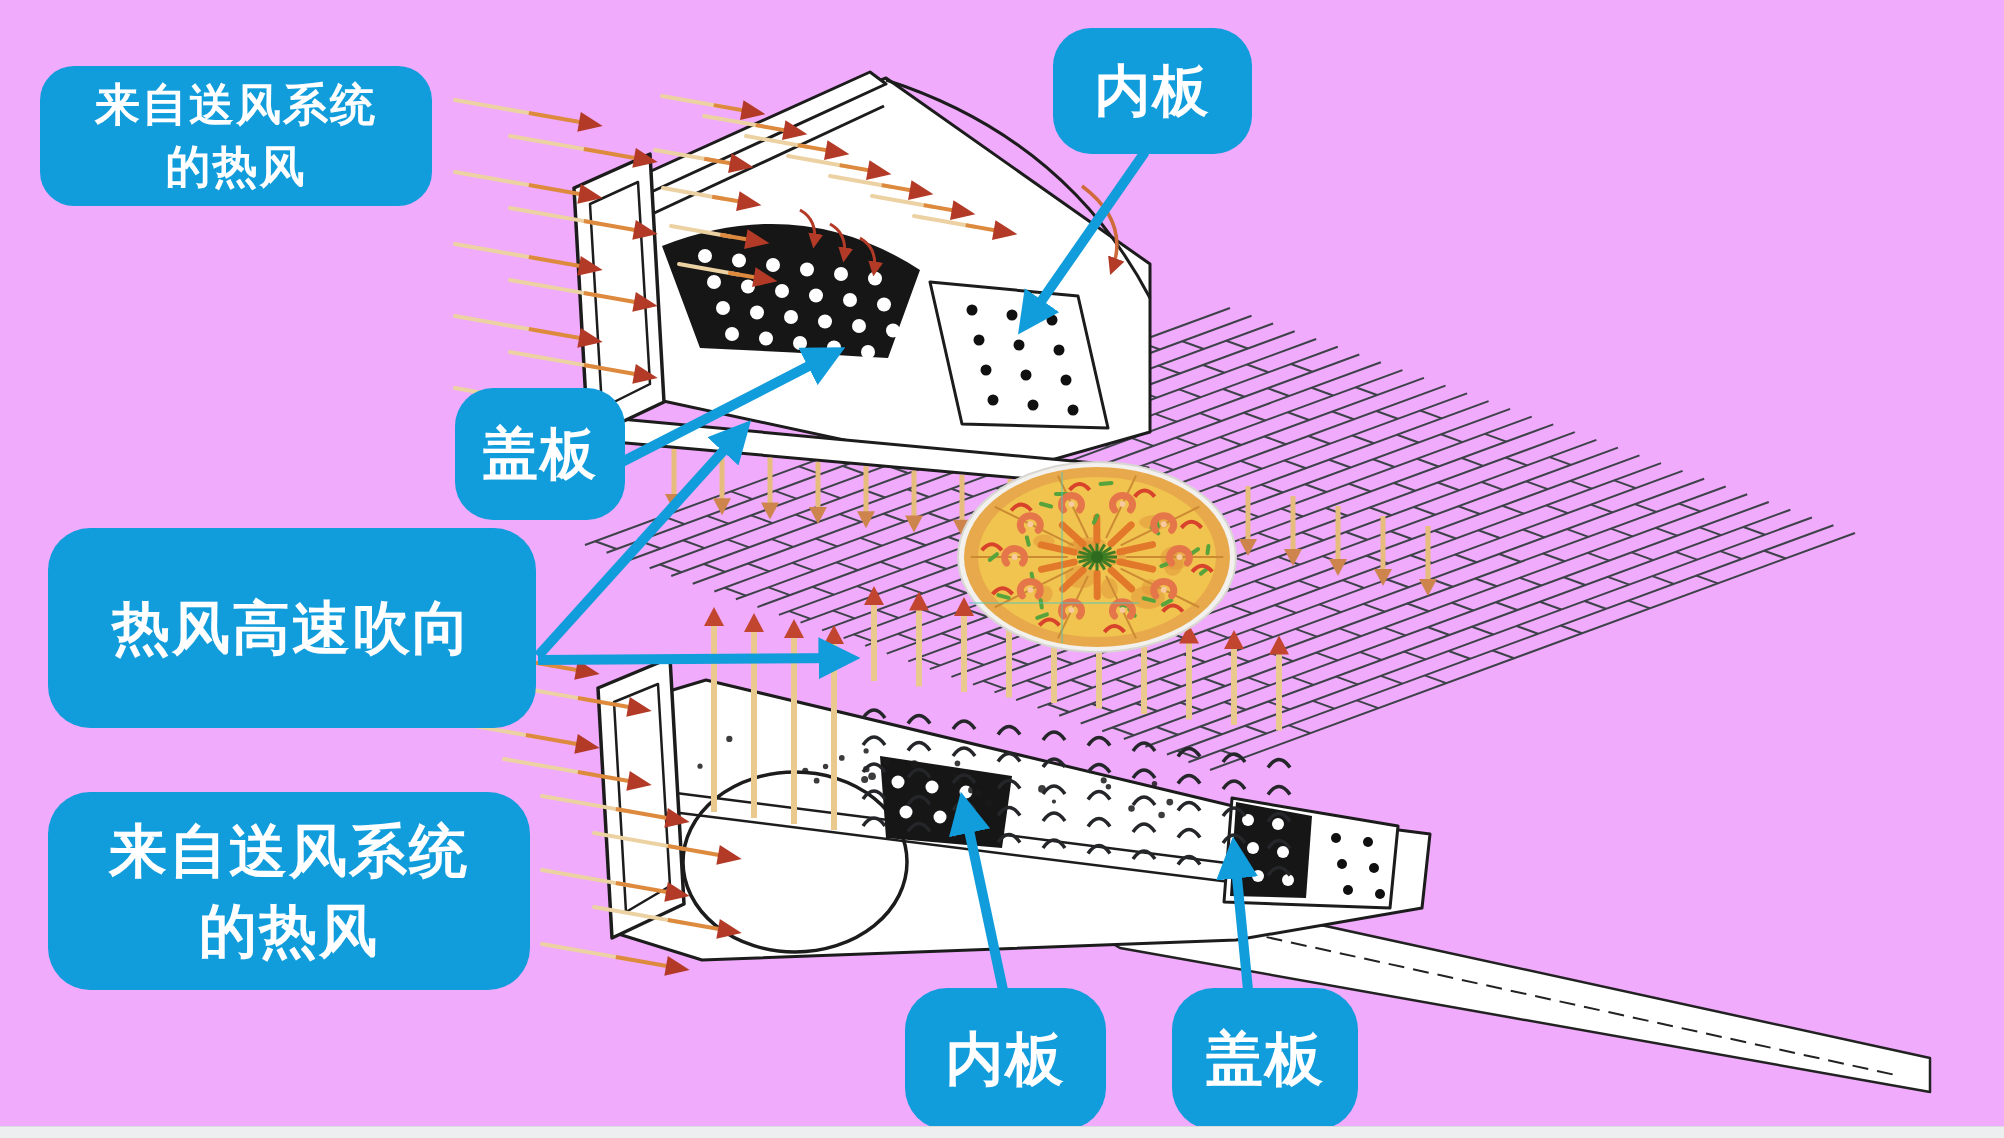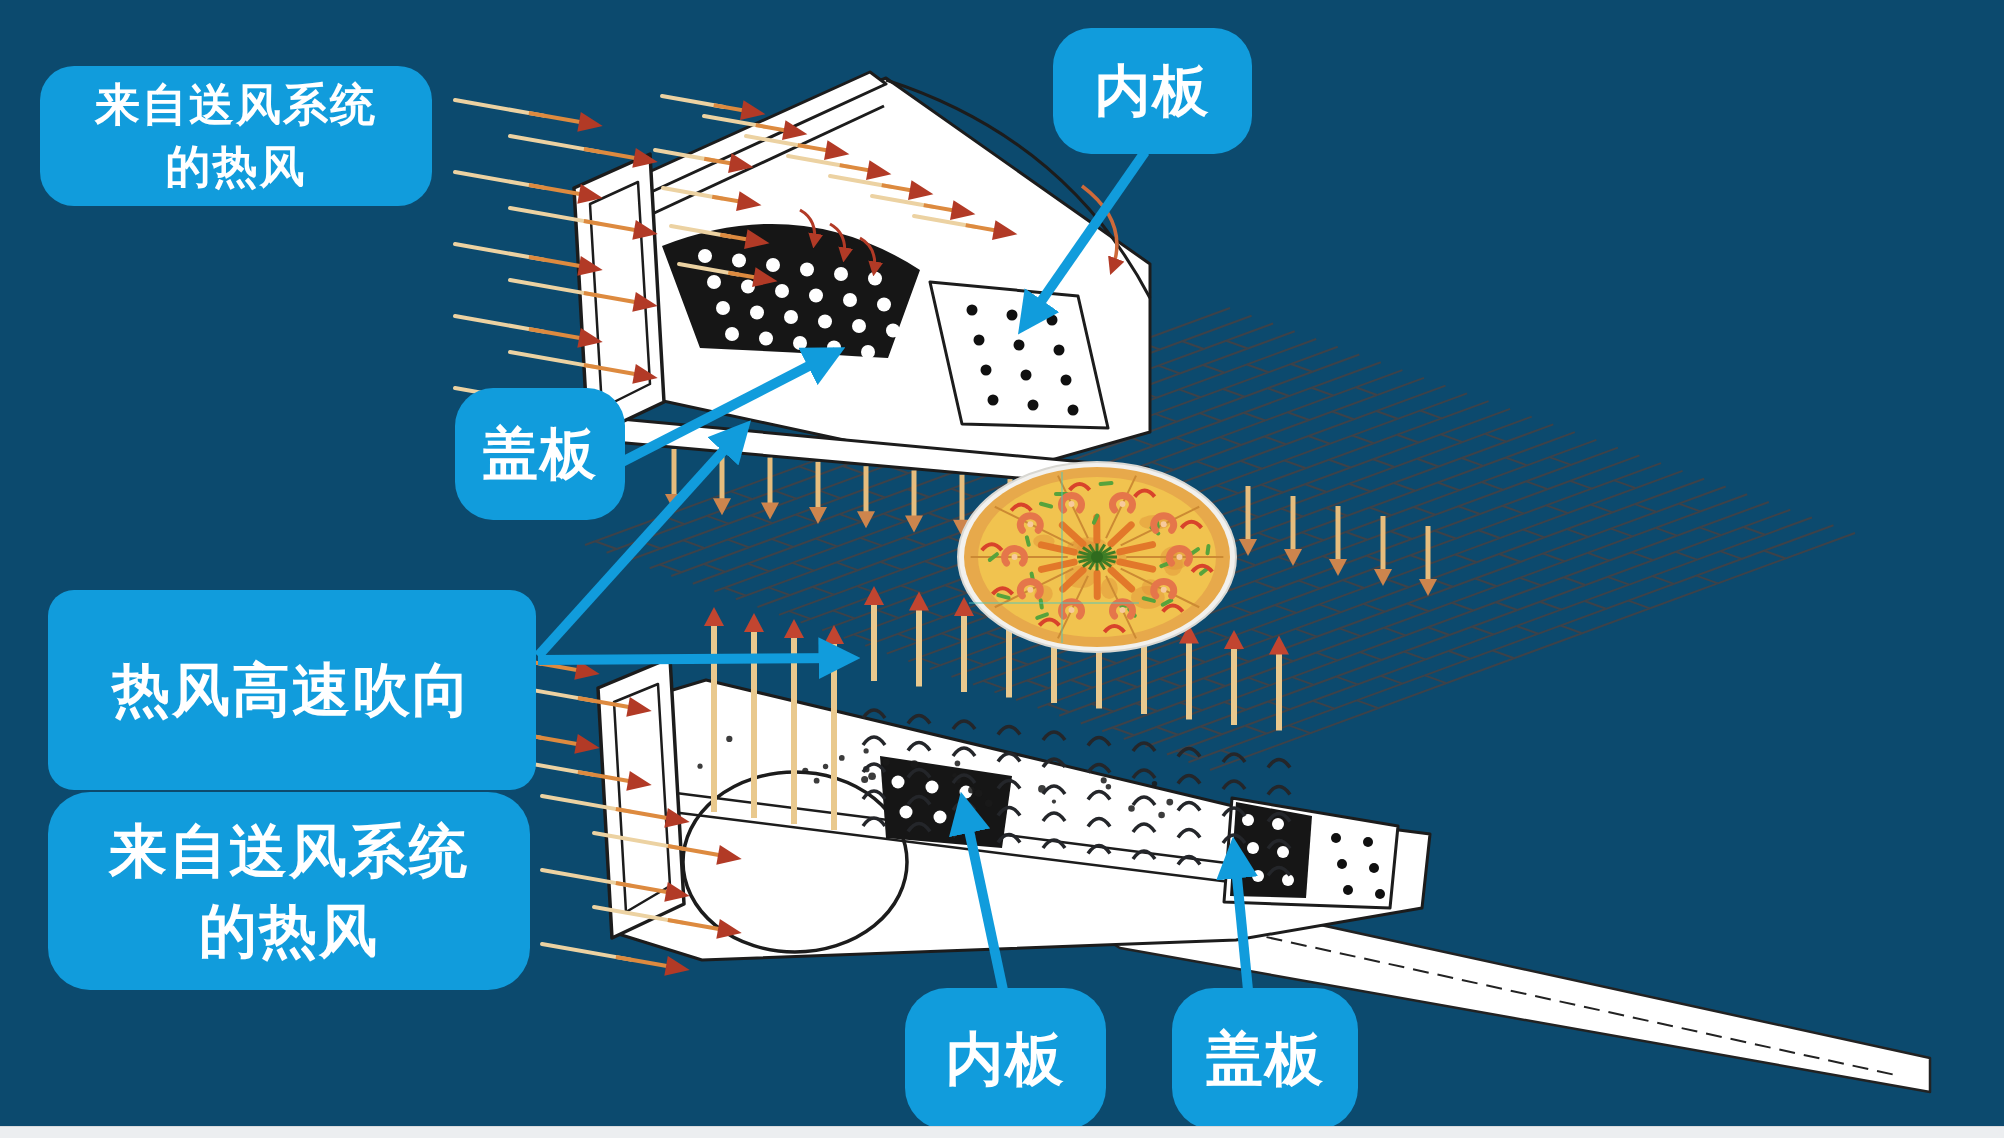--- a/index.html
+++ b/index.html
@@ -1,21 +1,21 @@
 <!DOCTYPE html>
 <html style="--blue: #119cdc; --line: #1c1c1c;"><head>
 <meta charset="utf-8">
 <style>
   :root{
     --blue:#119cdc;
     --line:#1c1c1c;
   }
   html,body{margin:0;padding:0;background:#ffffff;}
   .stage{
-    position:relative;width:2004px;height:1138px;background:#0c4a6e;overflow:hidden;
+    position:relative;width:2004px;height:1138px;background:#f0abfc;overflow:hidden;
     font-family:"Liberation Sans","DejaVu Sans",sans-serif;
   }
   .stage svg{position:absolute;left:0;top:0;}
   .callout{
     position:absolute;background:var(--blue);color:#ffffff;font-weight:700;
     display:flex;flex-direction:column;align-items:center;justify-content:center;
     text-align:center;letter-spacing:2px;line-height:1.38;user-select:none;
   }
   .callout span{display:block;white-space:nowrap;}
   .c-sm{font-size:56px;border-radius:38px;}
@@ -792,21 +792,21 @@
   </div>
 
   <div class="callout c-sm" style="left:1053px;top:28px;width:199px;height:126px;">
     <span>内板</span>
   </div>
 
   <div class="callout c-sm" style="left:455px;top:388px;width:170px;height:132px;">
     <span>盖板</span>
   </div>
 
-  <div class="callout c-lg" style="left:48px;top:590px;width:488px;height:200px;border-radius:26px;">
+  <div class="callout c-lg" style="left:48px;top:528px;width:488px;height:200px;">
     <span>热风高速吹向</span>
   </div>
 
   <div class="callout c-lg" style="left:48px;top:792px;width:482px;height:198px;">
     <span>来自送风系统</span>
     <span>的热风</span>
   </div>
 
   <div class="callout c-lg" style="left:905px;top:988px;width:201px;height:142px;">
     <span>内板</span>

